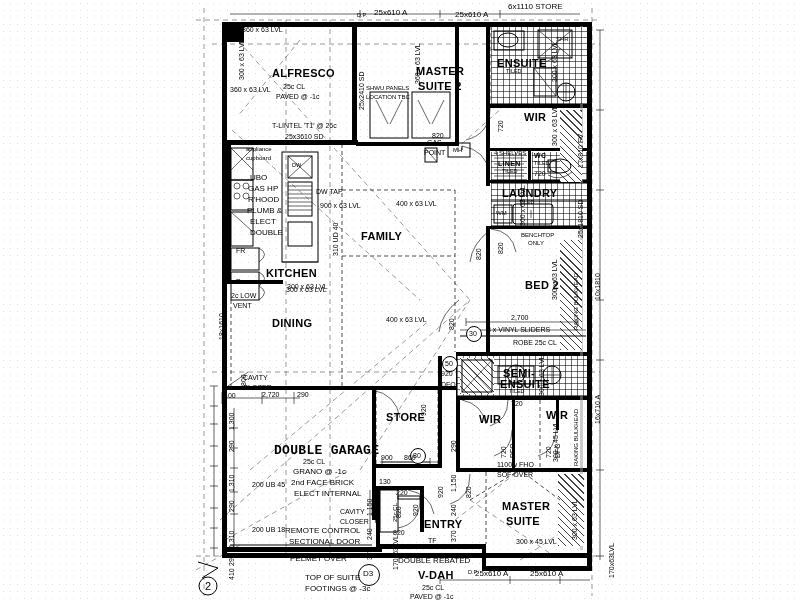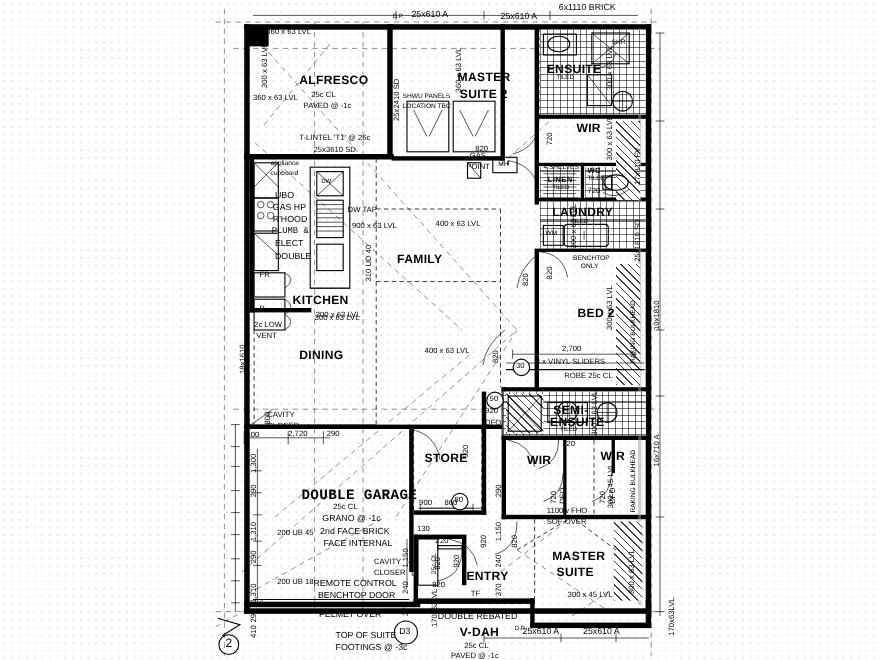--- a/index.html
+++ b/index.html
@@ -335,21 +335,21 @@
   <div class="t r6" style="left:496px;top:210px;">WM</div>
   <div class="t r6" style="left:521px;top:232px;">BENCHTOP</div>
   <div class="t r6" style="left:528px;top:240px;">ONLY</div>
 
   <div class="t room r11" style="left:266px;top:268px;">KITCHEN</div>
   <div class="t r6" style="left:246px;top:146px;">appliance</div>
   <div class="t r6" style="left:246px;top:155px;">cupboard</div>
   <div class="t r8" style="left:250px;top:174px;">UBO</div>
   <div class="t r8" style="left:248px;top:185px;">GAS HP</div>
   <div class="t r8" style="left:248px;top:196px;">R'HOOD</div>
-  <div class="t r8" style="left:247px;top:207px;font-family:Liberation Mono, monospace;">PLUMB &amp;</div>
+  <div class="t r8" style="left:247px;top:207px;">PLUMB &amp;</div>
   <div class="t r8" style="left:250px;top:218px;">ELECT</div>
   <div class="t r8" style="left:250px;top:229px;">DOUBLE</div>
   <div class="t r55" style="left:292px;top:163px;">DW</div>
   <div class="t r7" style="left:316px;top:188px;">DW TAP</div>
   <div class="t r7" style="left:236px;top:247px;">FR</div>
   <div class="t r7" style="left:236px;top:278px;">P</div>
 
   <div class="t r7" style="left:231px;top:292px;">2c LOW</div>
   <div class="t r7" style="left:233px;top:302px;">VENT</div>
 
@@ -367,23 +367,23 @@
   <div class="t room r9" style="left:503px;top:368px;">SEMI-</div>
   <div class="t room r9" style="left:500px;top:379px;">ENSUITE</div>
   <div class="t r55" style="left:509px;top:389px;">TILED</div>
 
   <div class="t room r11" style="left:386px;top:412px;">STORE</div>
 
   <div class="t room r13" style="left:274px;top:444px;font-family:Liberation Mono, monospace;">DOUBLE GARAGE</div>
   <div class="t r7" style="left:303px;top:458px;">25c CL</div>
   <div class="t r8" style="left:293px;top:468px;">GRANO @ -1c</div>
   <div class="t r8" style="left:291px;top:479px;">2nd FACE BRICK</div>
-  <div class="t r8" style="left:294px;top:490px;">FACE INTERNAL</div>
+  <div class="t r8" style="left:294px;top:490px;">ELECT INTERNAL</div>
   <div class="t r8" style="left:285px;top:527px;">REMOTE CONTROL</div>
-  <div class="t r8" style="left:289px;top:538px;">BENCHTOP DOOR</div>
+  <div class="t r8" style="left:289px;top:538px;">SECTIONAL DOOR</div>
   <div class="t r8" style="left:290px;top:555px;">PELMET OVER</div>
   <div class="t r8" style="left:305px;top:574px;">TOP OF SUITE</div>
   <div class="t r8" style="left:305px;top:585px;">FOOTINGS @ -3c</div>
 
   <div class="t r7" style="left:243px;top:374px;">CAVITY</div>
   <div class="t r7" style="left:243px;top:384px;">CLOSER</div>
   <div class="t r7" style="left:340px;top:508px;">CAVITY</div>
   <div class="t r7" style="left:340px;top:518px;">CLOSER</div>
 
   <div class="t room r11" style="left:424px;top:519px;">ENTRY</div>
@@ -422,21 +422,21 @@
   <div class="t r7 vert" style="left:571px;top:540px;transform:rotate(-90deg);transform-origin:0 0;">300 x 63 LVL</div>
   <div class="t r7" style="left:516px;top:538px;">300 x 45 LVL</div>
   <div class="t r7 vert" style="left:392px;top:570px;transform:rotate(-90deg);transform-origin:0 0;">170x63LVL</div>
   <div class="t r7 vert" style="left:608px;top:578px;transform:rotate(-90deg);transform-origin:0 0;">170x63LVL</div>
   <div class="t r7 vert" style="left:290px;top:20px;transform:rotate(-90deg);transform-origin:0 0;opacity:0;">300 x 63 LVL</div>
   <div class="t r6 vert" style="left:573px;top:330px;transform:rotate(-90deg);transform-origin:0 0;">RAKING BULKHEAD</div>
   <div class="t r6 vert" style="left:573px;top:466px;transform:rotate(-90deg);transform-origin:0 0;">RAKING BULKHEAD</div>
 
   <div class="t r8" style="left:374px;top:9px;">25x610 A</div>
   <div class="t r8" style="left:455px;top:11px;">25x610 A</div>
-  <div class="t r8" style="left:508px;top:3px;">6x1110 BRICK</div>
+  <div class="t r8" style="left:508px;top:3px;">6x1110 STORE</div>
   <div class="t r8" style="left:508px;top:13px;opacity:0;">6x1110 OBSC</div>
   <div class="t r55" style="left:357px;top:13px;">D.P.</div>
   <div class="t r55" style="left:468px;top:570px;">D.P.</div>
 
   <div class="t r8" style="left:475px;top:570px;">25x610 A</div>
   <div class="t r8" style="left:530px;top:570px;">25x610 A</div>
 
   <div class="t r7 vert" style="left:577px;top:238px;transform:rotate(-90deg);transform-origin:0 0;">25x1810 SD</div>
   <div class="t r7 vert" style="left:577px;top:168px;transform:rotate(-90deg);transform-origin:0 0;">17x810 FV</div>
   <div class="t r7 vert" style="left:594px;top:300px;transform:rotate(-90deg);transform-origin:0 0;">10x1810</div>

